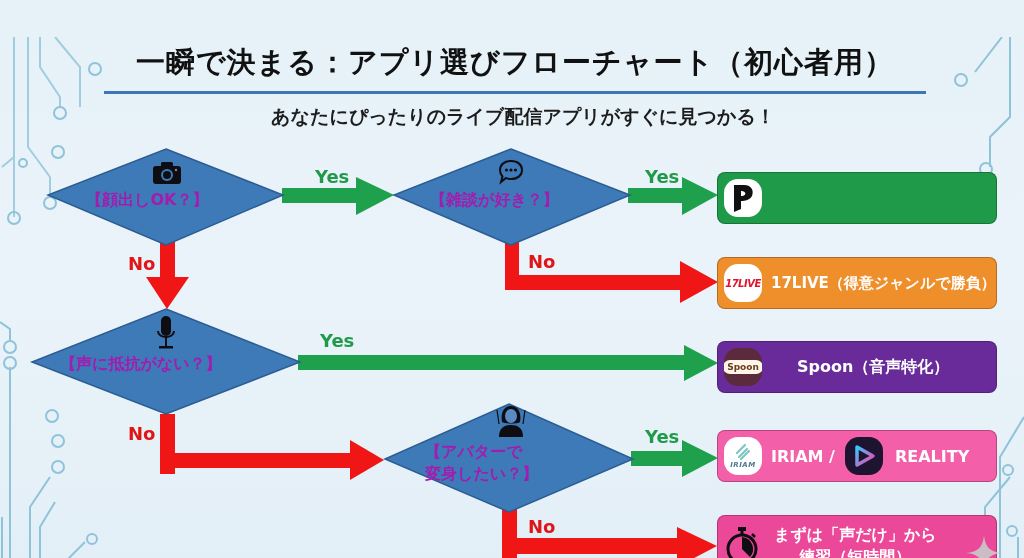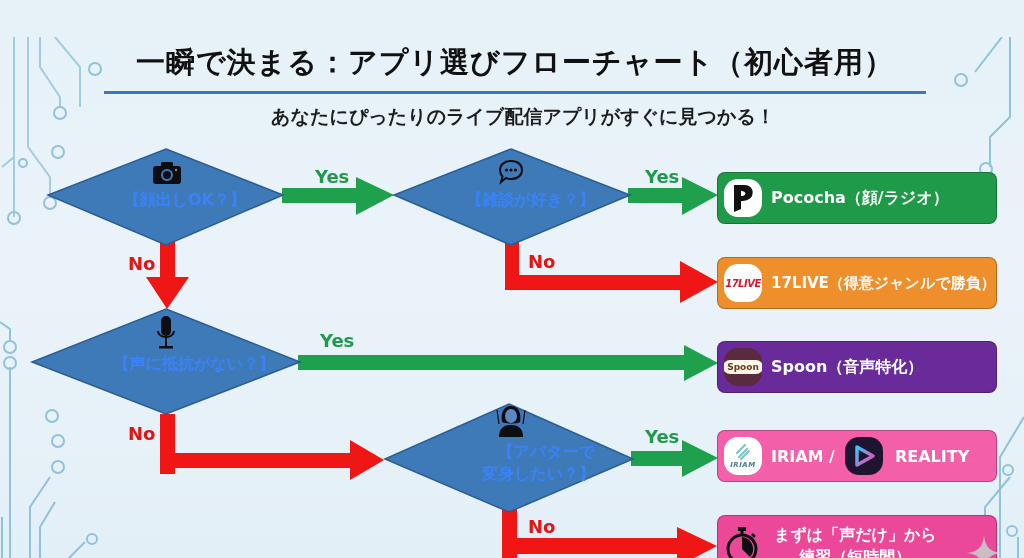--- a/index.html
+++ b/index.html
@@ -14,21 +14,21 @@
     font-size:29px; font-weight:bold; color:#111; letter-spacing:1px;
   }
   .title-rule {
     position:absolute; left:104px; top:54px; width:822px; height:3px; background:#3d77b5;
   }
   .subtitle {
     position:absolute; left:108px; top:67px; width:830px; text-align:center;
     font-size:19px; font-weight:bold; color:#1c1c1c;
   }
   .dtext {
-    position:absolute; color:#3b82f6; font-weight:bold; text-align:right; font-size:16px; line-height:22px;
+    position:absolute; color:#a21caf; font-weight:bold; text-align:left; font-size:16px; line-height:22px;
     white-space:nowrap;
   }
   .dicon { position:absolute; }
   .lbl { position:absolute; font-weight:bold; font-size:18px; }
   .yes { color:#1e9a49; }
   .no  { color:#e01616; }
   .result {
     position:absolute; border-radius:8px; border:1px solid rgba(0,0,0,0.25);
     display:flex; align-items:center; box-sizing:border-box; padding-left:6px;
     color:#fff; font-weight:bold; font-size:16px; white-space:nowrap;
@@ -166,31 +166,30 @@
   <div class="lbl no" style="left:128px;top:386px;">No</div>
   <div class="lbl yes" style="left:645px;top:389px;">Yes</div>
   <div class="lbl no" style="left:528px;top:479px;">No</div>
 
   <div class="result" style="left:717px;top:135px;width:280px;height:52px;background:#1f9a48;">
     <span class="appicon">
       <svg width="26" height="30" viewBox="0 0 26 30">
           <path d="M4 2 H14 C22 2 24 8 22 13 C20 17 15 18 11 18 V26 L4 29 Z M11 8 V13 C15 13 16 11 15 9.5 C14 8 12 8 11 8Z" fill="#111" fill-rule="evenodd"></path>
         </svg>
     </span>
-    <span class="r-text">Pococha（顔/ラジオ）</span>
   </div>
 
   <div class="result" style="left:717px;top:220px;width:280px;height:52px;background:#ef8f2b;">
     <span class="appicon">
       <span style="color:#e0142b;font-style:italic;font-weight:bold;font-size:10px;letter-spacing:-0.5px;">17LIVE</span>
     </span>
     <span class="r-text" style="font-size:15px;">17LIVE（得意ジャンルで勝負）</span>
   </div>
 
-  <div class="result" style="left:717px;top:304px;width:280px;height:52px;background:#6a2b9a;">
+  <div class="result" style="left:717px;top:304px;width:280px;height:52px;background:#6a2b9a;gap:26px;">
     <span class="appicon" style="background:#5b2a3c;">
       <span style="background:#fff6e8;color:#6b3a1f;border-radius:10px;padding:2px 4px;font-size:9px;font-weight:bold;">Spoon</span>
     </span>
     <span class="r-text">Spoon（音声特化）</span>
   </div>
 
   <div class="result" style="left:717px;top:393px;width:280px;height:52px;background:#f35fa8;">
     <span class="appicon" style="flex-direction:column;font-style:italic;">
       <svg width="20" height="18" viewBox="0 0 20 18">
           <path d="M6 14 L14 6 M4 10 L12 2 M8 16 L16 8" stroke="#7ec6c2" stroke-width="2.2" stroke-linecap="round"></path>

